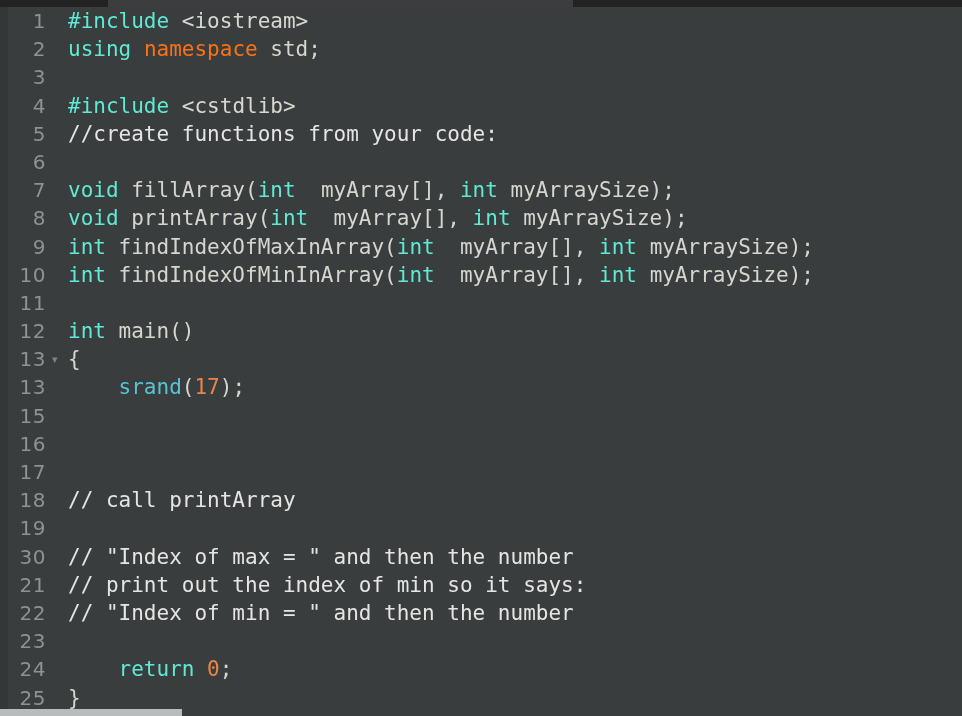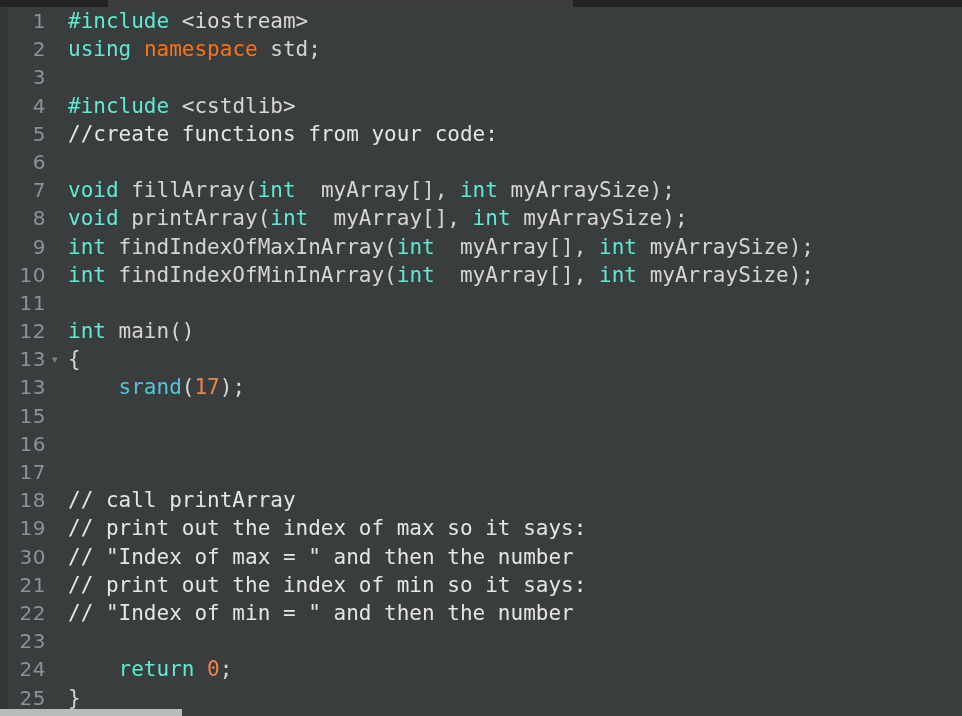--- a/index.html
+++ b/index.html
@@ -130,21 +130,21 @@
       <div class="line"><span class="lnum">9</span><span class="code"><span class="k">int</span><span class="pl"> findIndexOfMaxInArray(</span><span class="k">int</span><span class="pl">  myArray[], </span><span class="k">int</span><span class="pl"> myArraySize);</span></span></div>
       <div class="line"><span class="lnum">10</span><span class="code"><span class="k">int</span><span class="pl"> findIndexOfMinInArray(</span><span class="k">int</span><span class="pl">  myArray[], </span><span class="k">int</span><span class="pl"> myArraySize);</span></span></div>
       <div class="line"><span class="lnum">11</span><span class="code"></span></div>
       <div class="line"><span class="lnum">12</span><span class="code"><span class="k">int</span><span class="pl"> main()</span></span></div>
       <div class="line"><span class="lnum">13</span><span class="fold">▾</span><span class="code"><span class="pl">{</span></span></div>
       <div class="line"><span class="lnum">13</span><span class="code"><span class="pl">    </span><span class="fn">srand</span><span class="pl">(</span><span class="num">17</span><span class="pl">);</span></span></div>
       <div class="line"><span class="lnum">15</span><span class="code"></span></div>
       <div class="line"><span class="lnum">16</span></div>
       <div class="line"><span class="lnum">17</span></div>
       <div class="line"><span class="lnum">18</span><span class="code"><span class="cm">// call printArray</span></span></div>
-      <div class="line"><span class="lnum">19</span><span class="code"><span class="cm">// print out the index of max so it says:</span></span></div>
+      <div class="line"><span class="lnum">19</span></div>
       <div class="line"><span class="lnum">30</span><span class="code"><span class="cm">// "Index of max = " and then the number</span></span></div>
       <div class="line"><span class="lnum">21</span><span class="code"><span class="cm">// print out the index of min so it says:</span></span></div>
       <div class="line"><span class="lnum">22</span><span class="code"><span class="cm">// "Index of min = " and then the number</span></span></div>
       <div class="line"><span class="lnum">23</span><span class="code"></span></div>
       <div class="line"><span class="lnum">24</span><span class="code"><span class="pl">    </span><span class="k">return</span><span class="pl"> </span><span class="num">0</span><span class="pl">;</span></span></div>
       <div class="line"><span class="lnum">25</span><span class="code"><span class="pl">}</span></span></div>
     </div>
 </div>
 
 <div id="hscroll">

